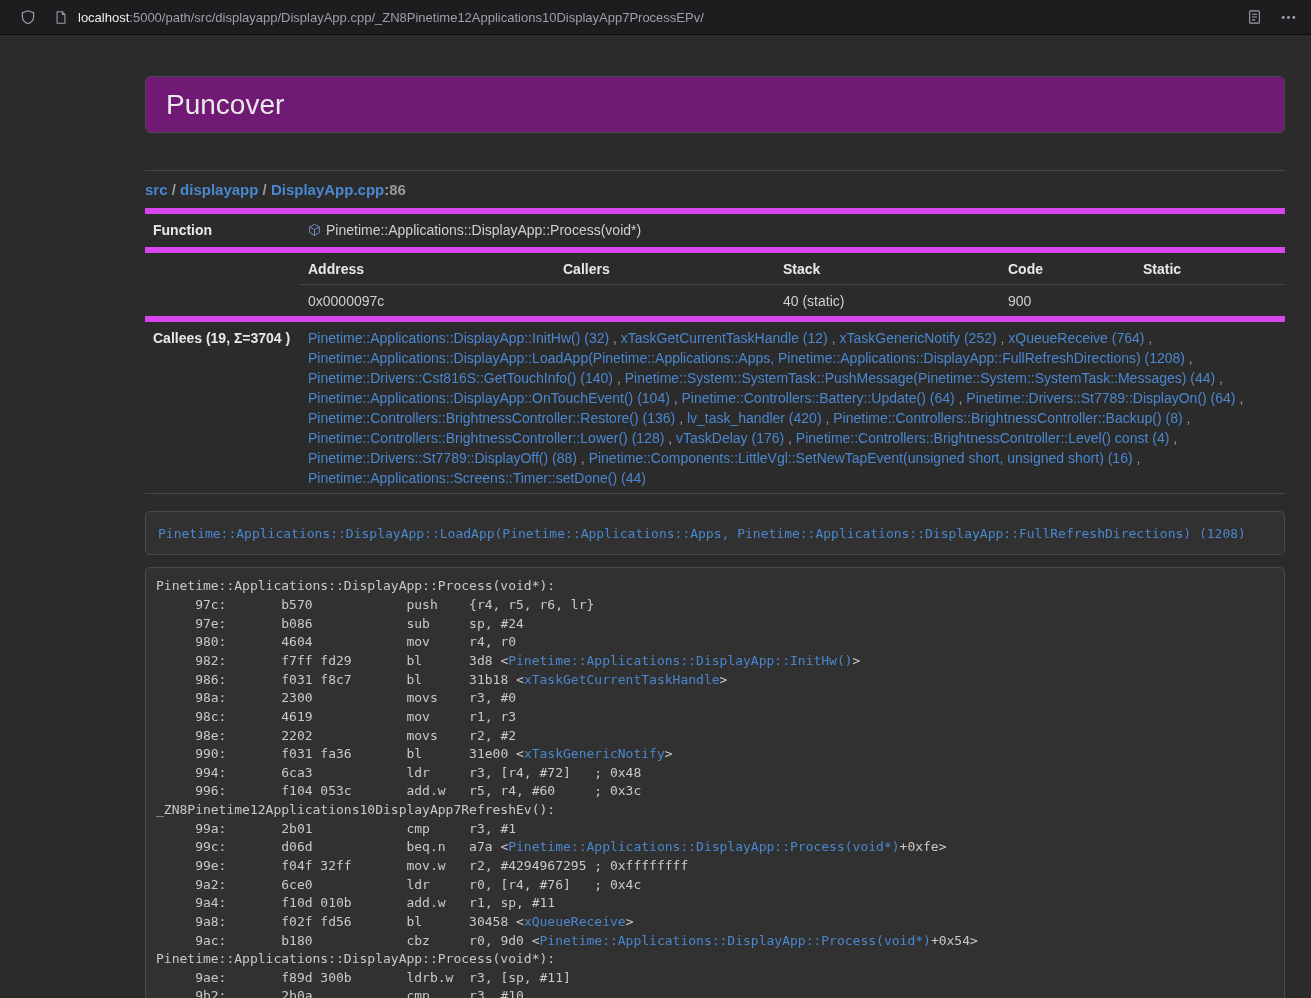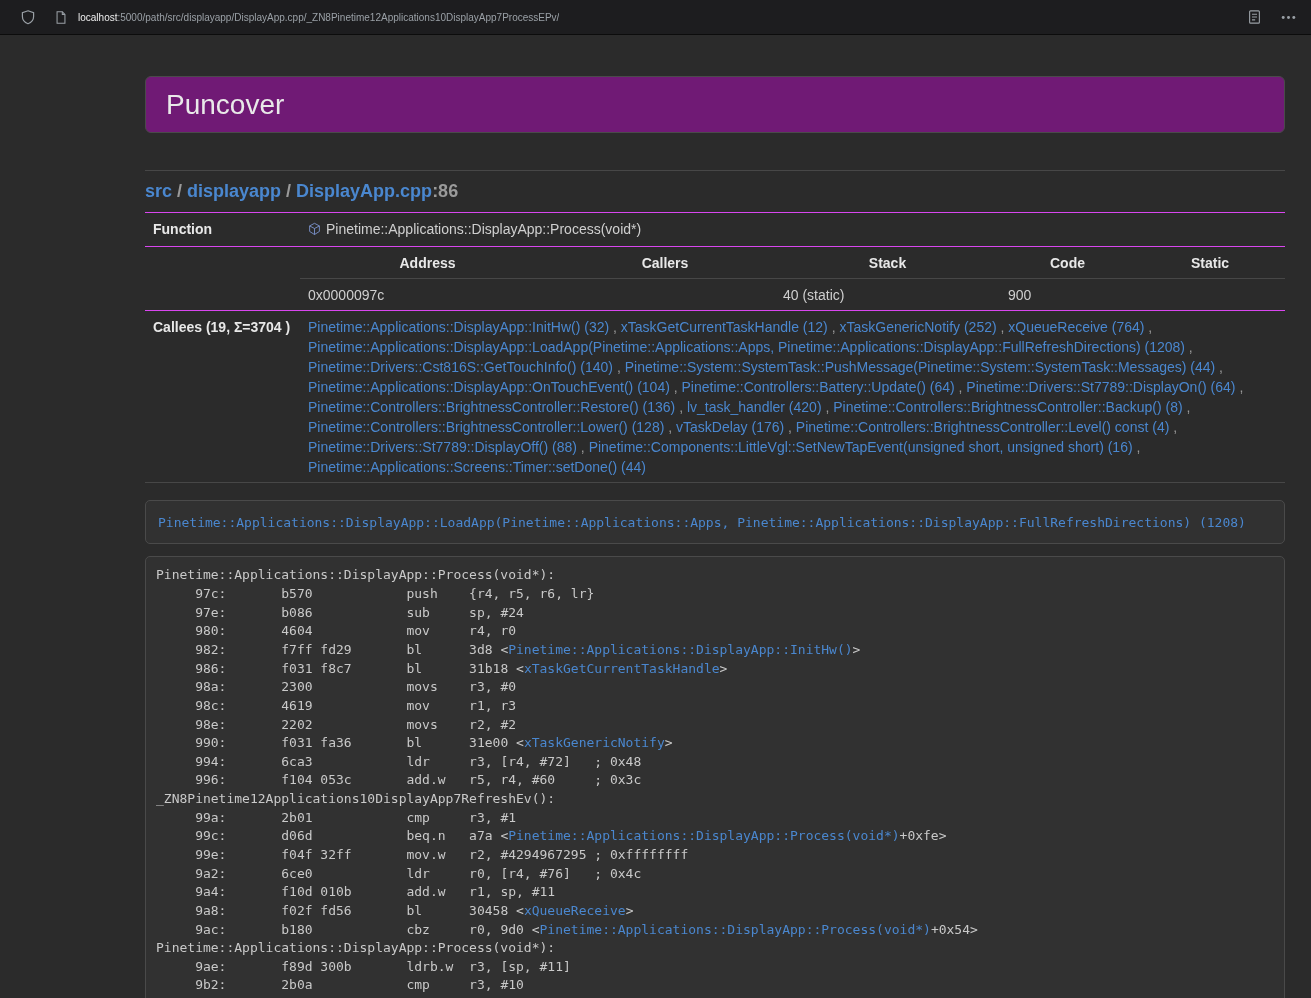--- a/index.html
+++ b/index.html
@@ -17,51 +17,51 @@
     font-family:"Liberation Sans", sans-serif;color:var(--text);}
   a{text-decoration:none;}
 
   
   .browser-bar{height:35px;background:var(--topbar-bg);border-bottom:1px solid #0c0c0c;
     display:flex;align-items:center;padding:0 14px 0 20px;color:#9aa0a6;}
   .browser-bar .icon{display:inline-flex;align-items:center;justify-content:center;flex:0 0 auto;}
   .icon-shield{margin-right:18px;}
   .url-area{flex:1 1 auto;display:flex;align-items:center;min-width:0;}
   .icon-page{margin-right:10px;}
-  .url-text{font-size:10px;white-space:nowrap;overflow:hidden;}
+  .url-text{font-size:13px;white-space:nowrap;overflow:hidden;}
   .url-host{color:#ededed;}
   .url-rest{color:#9aa0a6;}
   .icon-reader{margin-left:auto;margin-right:18px;}
 
   
   .container{width:1140px;margin-left:145px;padding-top:41px;}
 
   .jumbotron{background:#701a75;border:1px solid var(--border);border-radius:6px;
     padding:13px 20px;}
   .jumbotron h1{font-size:28px;font-weight:400;color:#e9e9e9;line-height:1.05;}
 
   hr.divider{border:none;border-top:1px solid #474747;margin:37px 0 10px 0;}
 
-  .breadcrumb{font-size:18px;font-weight:bold;color:var(--muted);margin-top:3px;}
+  .breadcrumb{font-size:15px;font-weight:bold;color:var(--muted);margin-top:3px;}
   .breadcrumb a{color:var(--link);}
   .bc-sep,.bc-suffix{color:var(--muted);}
 
   
   table.main-table{width:100%;border-collapse:collapse;margin-top:10px;font-size:14px;
     border-bottom:1px solid #474747;}
-  table.main-table > tbody > tr > td{border-top:1px solid #d946ef;padding:5.5px 8px;
+  table.main-table > tbody > tr > td{border-top:6px solid #d946ef;padding:5.5px 8px;
     vertical-align:top;line-height:20px;}
   td.label-cell{width:155px;font-weight:bold;color:var(--label-text);}
   td.content-cell{color:var(--text);}
   td.no-pad{padding:0 !important;}
 
   .cube{display:inline-block;vertical-align:-2px;color:#7d94cf;margin-right:5px;}
 
   table.inner-table{width:100%;border-collapse:collapse;}
-  table.inner-table th{text-align:center;font-weight:bold;color:var(--label-text);
+  table.inner-table th{text-align:left;font-weight:bold;color:var(--label-text);
     padding:5.5px 8px;border-bottom:1px solid #474747;line-height:20px;}
   table.inner-table td{padding:5.5px 8px;line-height:20px;}
   .col-address{width:255px;} .col-remarks{width:220px;} .col-stack{width:225px;}
   .col-code{width:135px;} .col-static{width:auto;}
 
   .callee-link{color:var(--link);}
   .list-sep{color:var(--muted);}
 
   
   .symbol-panel{margin-top:17px;border:1px solid var(--border);border-radius:5px;

